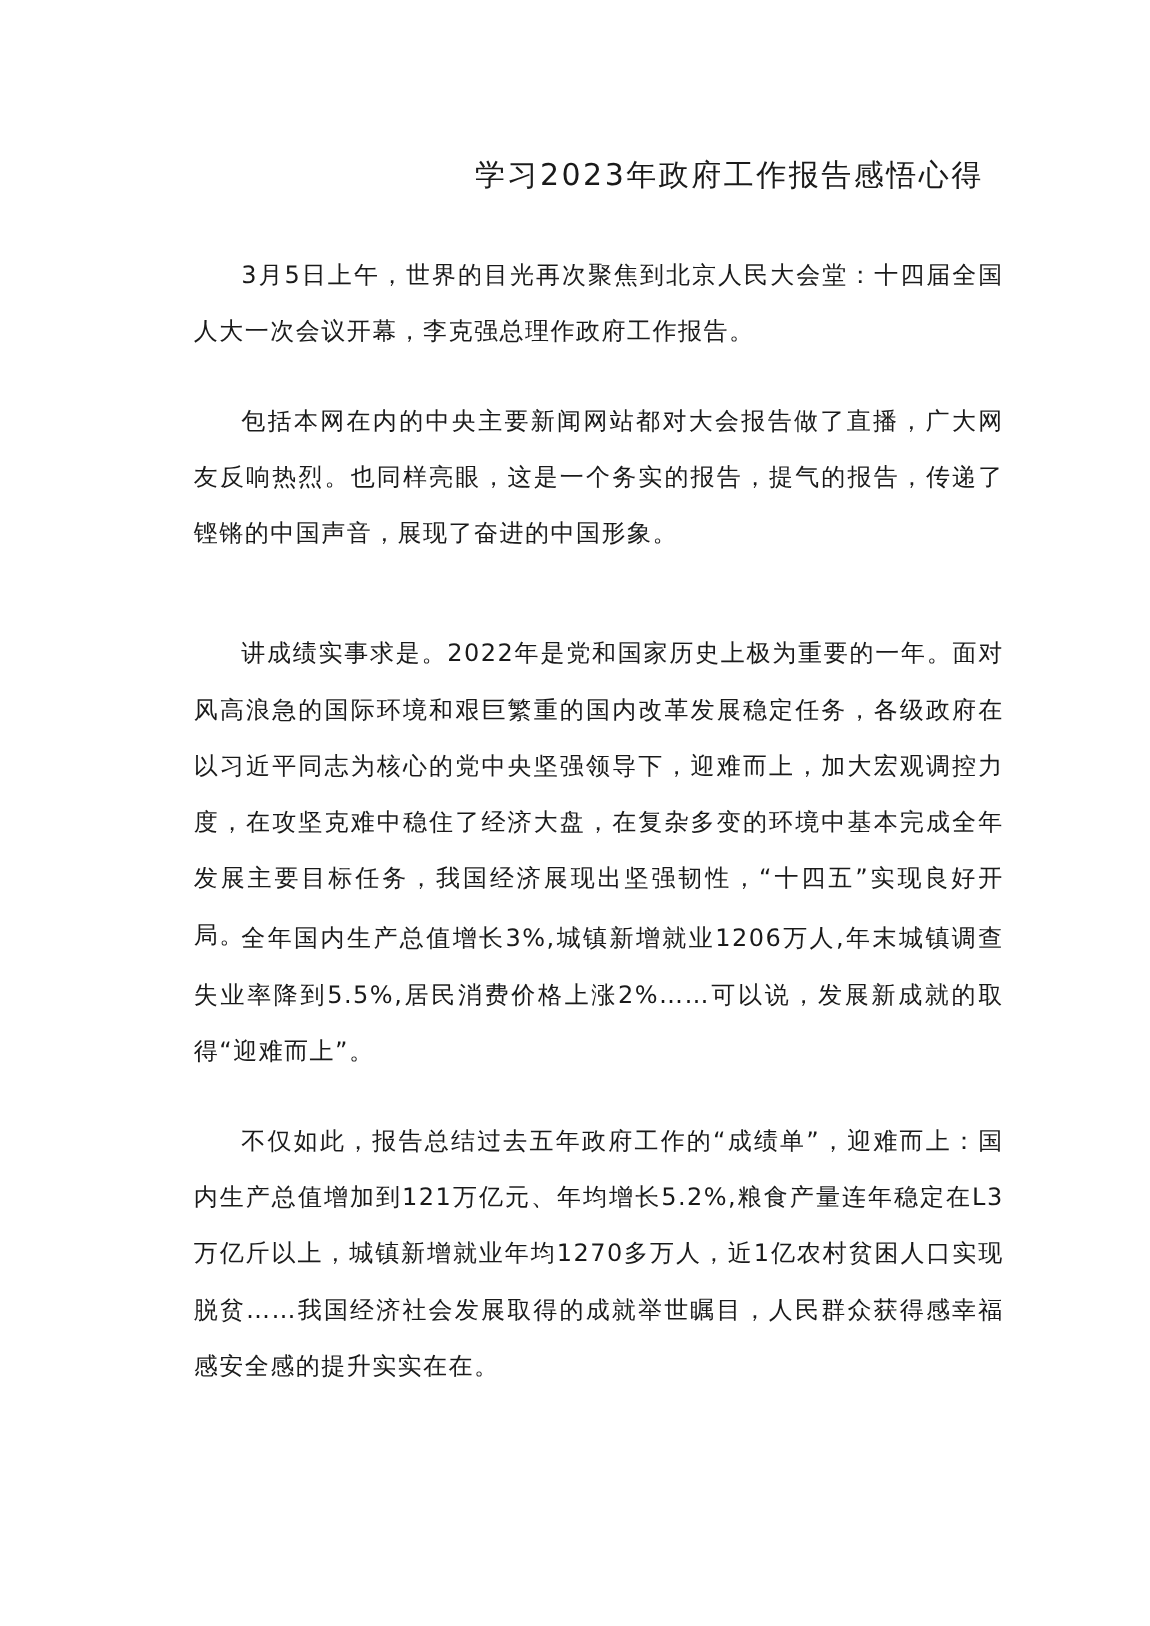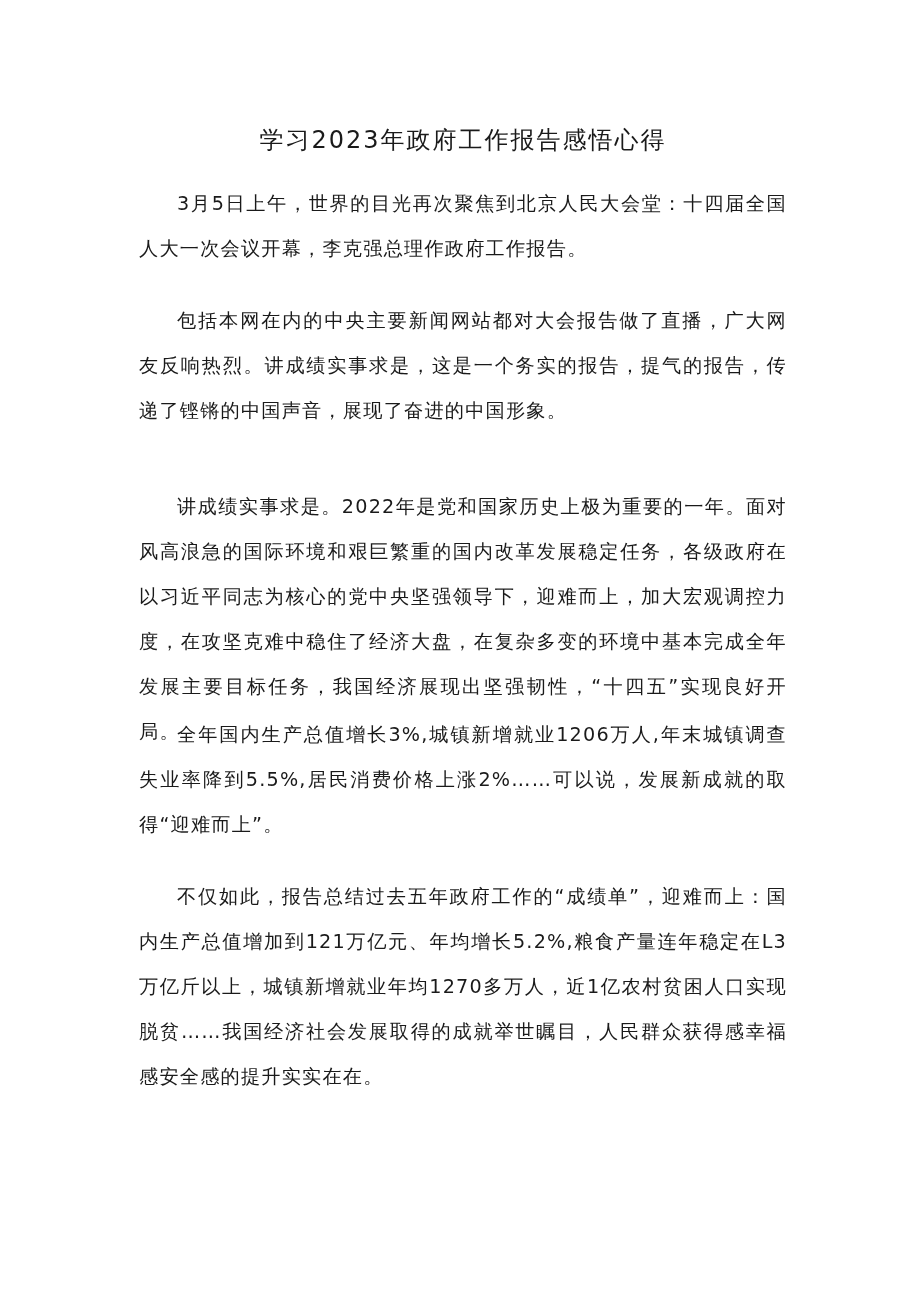--- a/index.html
+++ b/index.html
@@ -1,27 +1,27 @@
 <!DOCTYPE html>
 <html><head>
   <meta charset="utf-8">
   <style>
     html, body { margin: 0; padding: 0; background: #ffffff; }
     body { width: 920px; height: 1301px; position: relative; overflow: hidden;
            font-family: "DejaVu Sans", "Liberation Sans", sans-serif; color: #1a1a1a; }
     .page { position: absolute; left: 139px; top: 0; width: 648px; }
-    .title { position: absolute; left: 0; width: 648px; top: 122px; text-align: center;
+    .title { position: absolute; left: 0; width: 648px; top: 122px; text-align: right;
              font-size: 24px; letter-spacing: 2px; font-weight: normal; margin: 0; line-height: 36px; }
-    .para { position: absolute; left: 0; width: 648px; margin: 0;
+    .para { position: absolute; left: 0; width: 648px; margin: 16px;
             font-size: 19.2px; line-height: 45px; letter-spacing: 1.2px;
             text-indent: 38px; text-align: justify; word-break: break-all; }
   </style>
 </head>
 <body>
 
 <div class="page">
   <h1 class="title">学习2023年政府工作报告感悟心得</h1>
   <p class="para" style="top:181px">3月5日上午，世界的目光再次聚焦到北京人民大会堂：十四届全国人大一次会议开幕，李克强总理作政府工作报告。</p>
-  <p class="para" style="top:298px">包括本网在内的中央主要新闻网站都对大会报告做了直播，广大网友反响热烈。讲成绩实事求是，这是一个务实的报告，提气的报告，传递了铿锵的中国声音，展现了奋进的中国形象。</p>
+  <p class="para" style="top:298px">包括本网在内的中央主要新闻网站都对大会报告做了直播，广大网友反响热烈。也同样亮眼，这是一个务实的报告，提气的报告，传递了铿锵的中国声音，展现了奋进的中国形象。</p>
   <p class="para" style="top:484px">讲成绩实事求是。2022年是党和国家历史上极为重要的一年。面对风高浪急的国际环境和艰巨繁重的国内改革发展稳定任务，各级政府在以习近平同志为核心的党中央坚强领导下，迎难而上，加大宏观调控力度，在攻坚克难中稳住了经济大盘，在复杂多变的环境中基本完成全年发展主要目标任务，我国经济展现出坚强韧性，“十四五”实现良好开局。</p>
   <p class="para" style="top:712px">全年国内生产总值增长3%,城镇新增就业1206万人,年末城镇调查失业率降到5.5%,居民消费价格上涨2%……可以说，发展新成就的取得“迎难而上”。</p>
   <p class="para" style="top:874px">不仅如此，报告总结过去五年政府工作的“成绩单”，迎难而上：国内生产总值增加到121万亿元、年均增长5.2%,粮食产量连年稳定在L3万亿斤以上，城镇新增就业年均1270多万人，近1亿农村贫困人口实现脱贫……我国经济社会发展取得的成就举世瞩目，人民群众获得感幸福感安全感的提升实实在在。</p>
 </div>
 
 </body></html>

